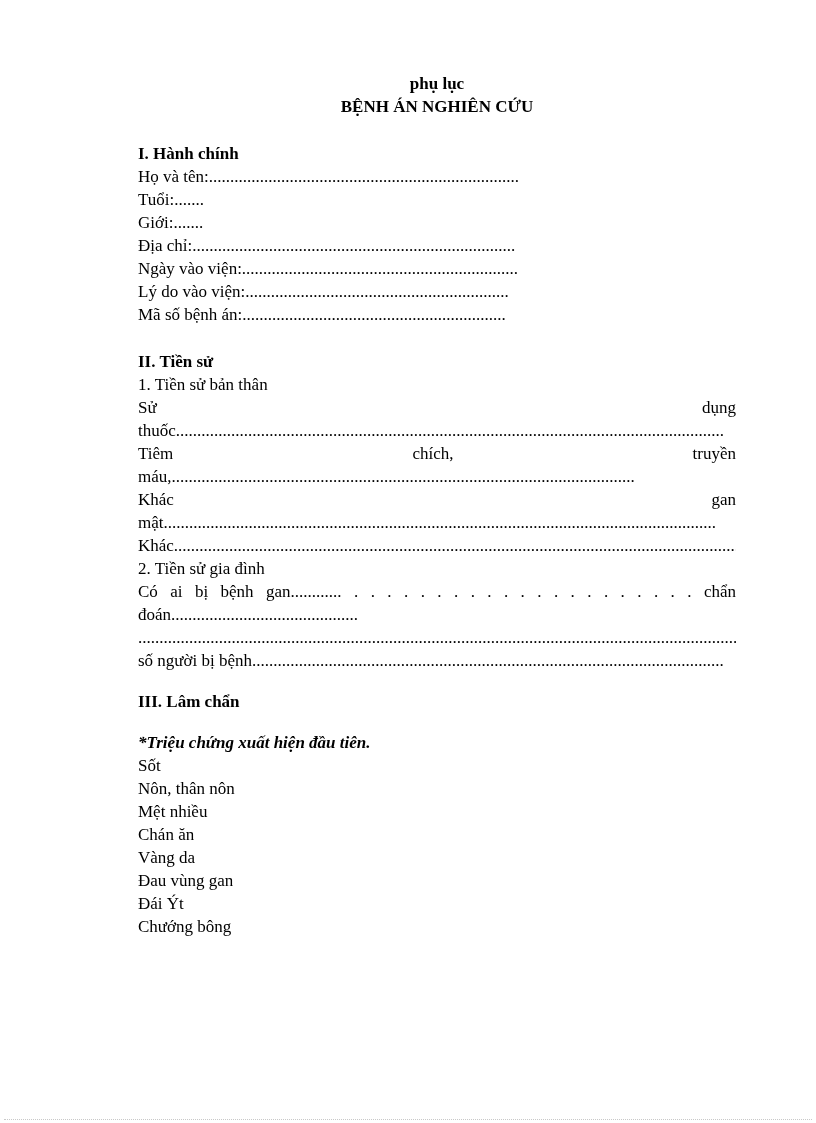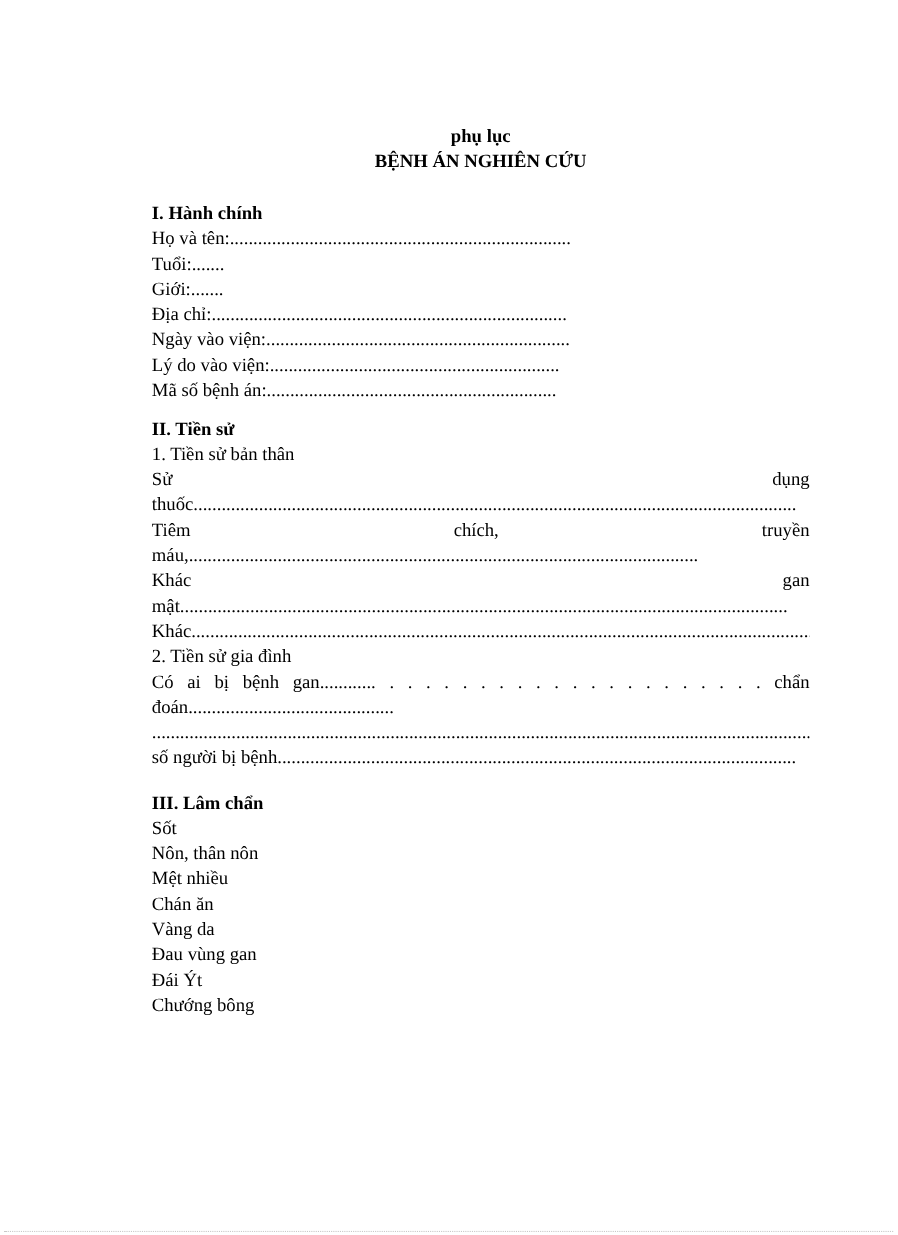--- a/index.html
+++ b/index.html
@@ -12,41 +12,41 @@
     height: 1123px;
     font-family: "Liberation Serif", "DejaVu Serif", serif;
     color: #000000;
     position: relative;
     overflow: hidden;
   }
   .page {
     box-sizing: border-box;
     width: 816px;
     height: 1123px;
-    padding: 112px 80px 0 138px;
+    padding: 72px 80px 0 138px;
     position: relative;
   }
   p {
     margin: 0;
     font-size: 17px;
     line-height: 23px;
   }
   .center { text-align: center; }
   .bold   { font-weight: bold; }
   .bolditalic { font-weight: bold; font-style: italic; }
   .jl {
     text-align: justify;
     text-align-last: justify;
   }
   .dotline {
     white-space: nowrap;
     overflow: hidden;
   }
   .sec-title   { margin-top: 24px; }
-  .sec-history { margin-top: 12px; }
+  .sec-history { margin-top: 24px; }
   .sec-clinical{ margin-top: 18px; }
   .first-symptom-title { margin-top: 18px; }
   .bottom-border {
     position: absolute;
     left: 4px;
     right: 4px;
     bottom: 3px;
     border-top: 1px dotted #c8c8c8;
     height: 0;
   }
@@ -82,20 +82,21 @@
     <p class="dotline">Khác.......................................................................................................................................................</p>
     <p>2. Tiền sử gia đình</p>
     <p class="jl">Có ai bị bệnh gan............ . . . . . . . . . . . . . . . . . . . . . chẩn</p>
     <p class="dotline">đoán............................................</p>
     <p class="dotline">............................................................................................................................................................</p>
     <p class="dotline">số người bị bệnh...............................................................................................................</p>
   </div>
 
   <div class="sec-clinical">
     <p class="bold">III. Lâm chẩn</p>
+    <p class="bolditalic first-symptom-title">*Triệu chứng xuất hiện đầu tiên.</p>
     <p>Sốt</p>
     <p>Nôn, thân nôn</p>
     <p>Mệt nhiều</p>
     <p>Chán ăn</p>
     <p>Vàng da</p>
     <p>Đau vùng gan</p>
     <p>Đái Ýt</p>
     <p>Chướng bông</p>
   </div>
 

